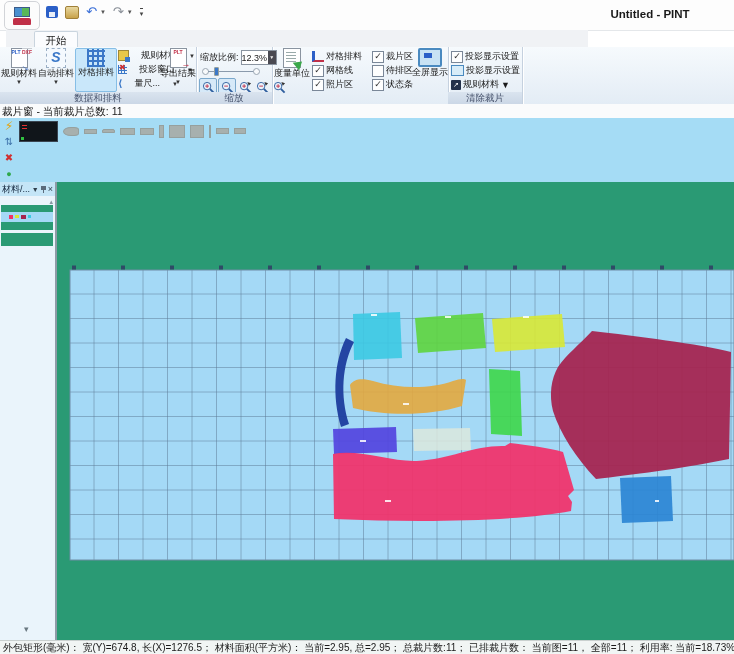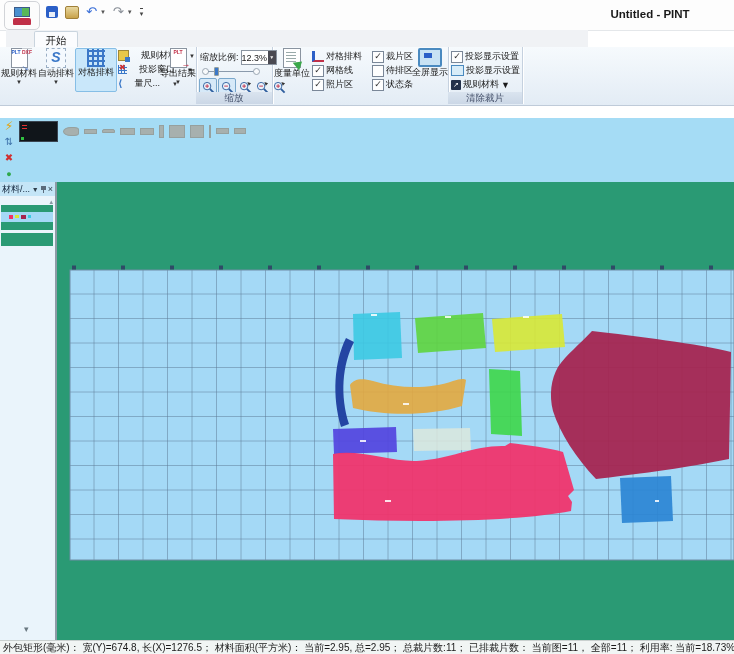--- a/index.html
+++ b/index.html
@@ -167,20 +167,21 @@
         </div>
       </div>
       <div class="bigbtn" style="left:160px;width:36px;">
         <span class="icon-doc">
           <span class="plt" style="color:#C03048;">PLT</span>
           <span class="exp-arrow">→</span>
         </span>
         <span>导出结果</span>
         <span class="dd">▼</span>
       </div>
+      <div class="grp-label">数据和排料</div>
     </div>
 
     <div class="grp" style="left:196px;width:76px;">
       <div class="zoomline">
         <span>缩放比例:</span>
         <span class="combo">
           <span class="val">12.3%</span>
           <span class="dbtn">▼</span>
         </span>
       </div>
@@ -288,20 +289,21 @@
         <div class="chk-row">
           <span class="ic-cal">↗</span>
           <span>规则材料</span>
           <span class="dd">▼</span>
         </div>
       </div>
       <div class="grp-label">清除裁片</div>
     </div>
   </div>
 
+  <div class="pieces-label">裁片窗 - 当前裁片总数: 11</div>
 
   <div class="pieces-strip">
     <div class="mini-tools">
       <span style="font-size:12px;color:#E8A000;">⚡</span>
       <span style="font-size:10px;color:#3A6FA8;">⇅</span>
       <span style="font-size:10px;color:#D03030;">✖</span>
       <span style="font-size:9px;color:#2FA84A;">●</span>
     </div>
     <div class="thumbrow">
       <span class="black-thumb">

